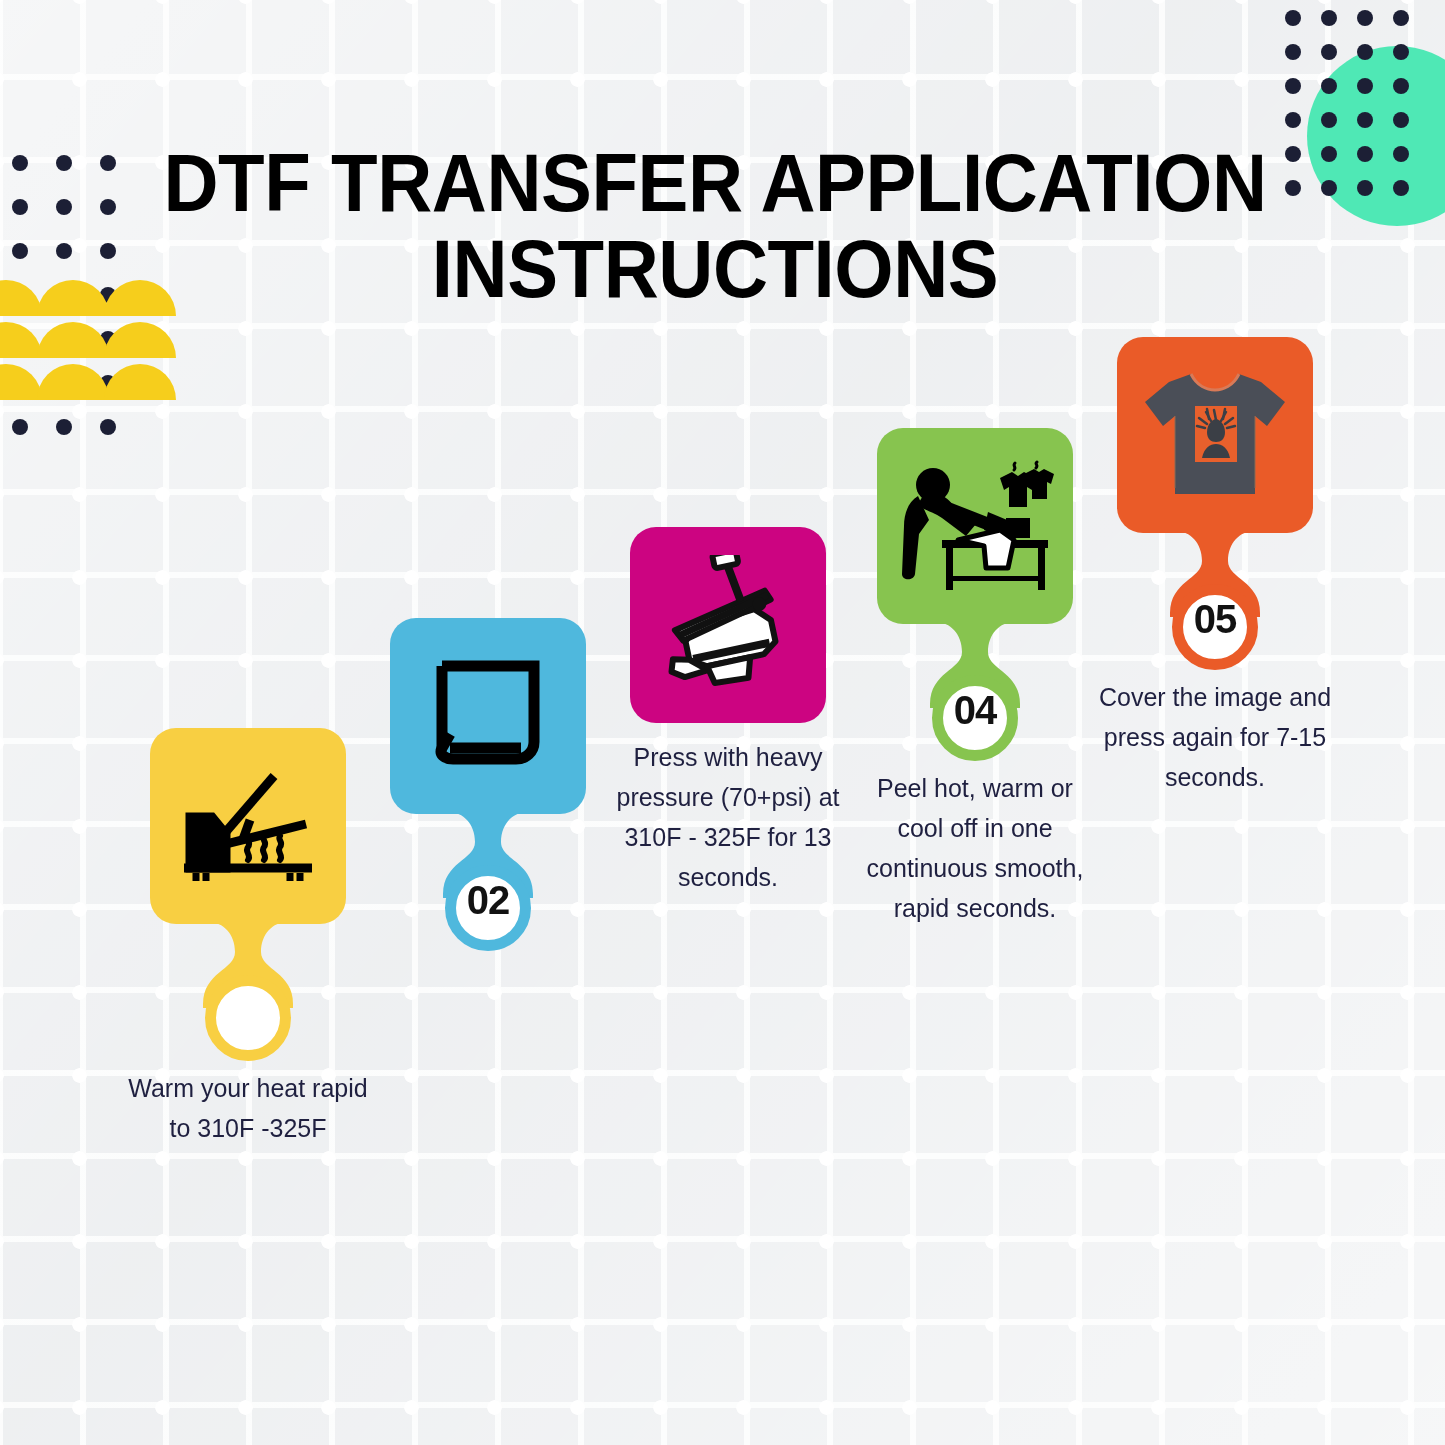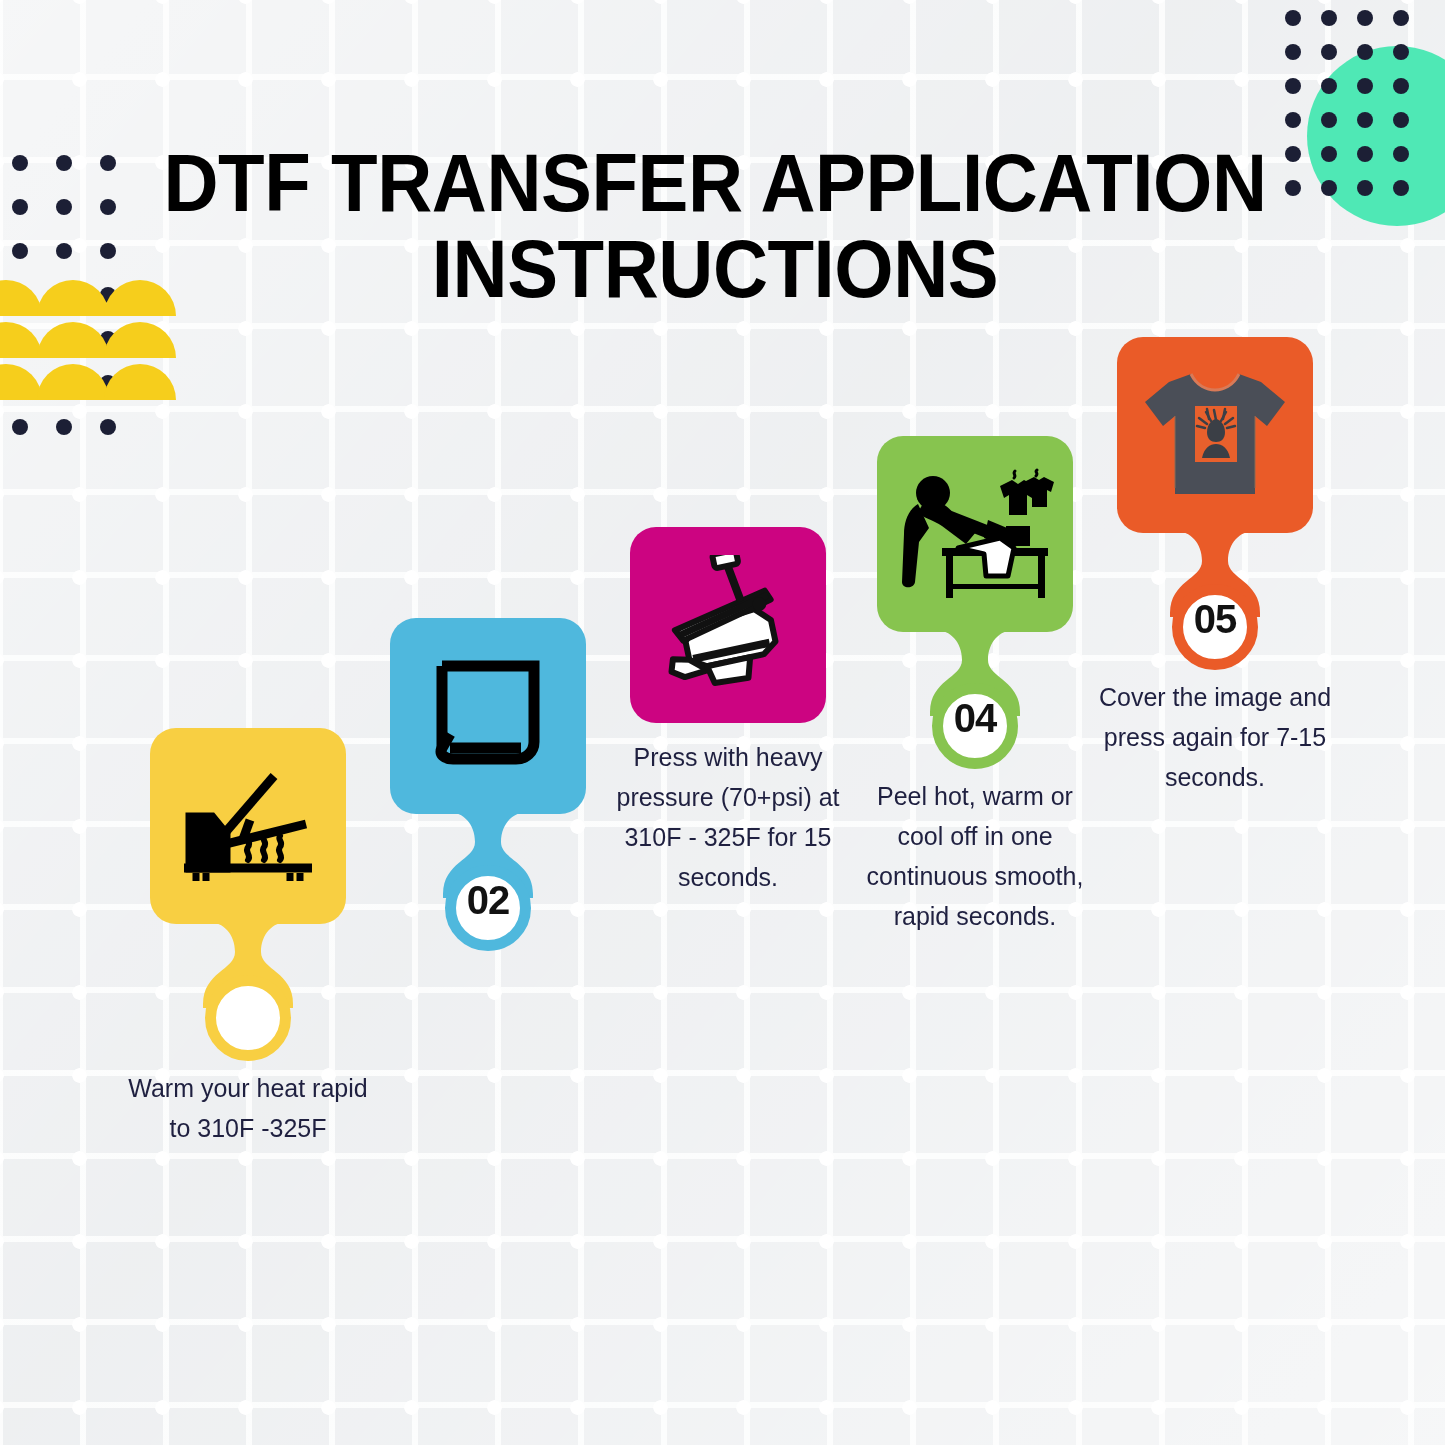--- a/index.html
+++ b/index.html
@@ -103,21 +103,21 @@
     text-align:center;
     font-family:"Liberation Sans", sans-serif;
     font-weight:400;
     font-size:25px;
     line-height:40px;
     color:#1f2040;
   }
   .step1{left:128px;top:728px;}
   .step2{left:368px;top:618px;}
   .step3{left:608px;top:527px;}
-  .step4{left:855px;top:428px;margin-top:8px;}
+  .step4{left:855px;top:428px;}
   .step5{left:1095px;top:337px;}
 </style>
 </head>
 <body>
 
 <div id="stage">
 
   <div class="bg-grid"></div>
   <div class="bg-dots"></div>
   <div class="bg-wash"></div>
@@ -266,21 +266,21 @@
 
             <circle cx="110" cy="56" r="7" fill="#111"></circle>
 
             <path d="M30 96 L14 92 L10 104 L22 112 L46 110 Z" fill="#ffffff" stroke="#111" stroke-width="6" stroke-linejoin="round"></path>
 
             <path d="M46 106 L50 124 L84 126 L90 106 Z" fill="#ffffff" stroke="#111" stroke-width="6" stroke-linejoin="round"></path>
           </g>
         </svg>
       </span>
     </div>
-    <div class="desc">Press with heavy pressure (70+psi) at 310F - 325F for 15 seconds.</div>
+    <div class="desc">Press with heavy pressure (70+psi) at 310F - 325F for 13 seconds.</div>
   </div>
 
   <div class="step step4">
     <div class="card" id="card4" style="background: rgb(135, 196, 79);">
       <span>
         <svg width="158" height="132" viewBox="0 0 158 132">
           <g fill="#000">
 
             <circle cx="37" cy="25" r="17"></circle>
 

